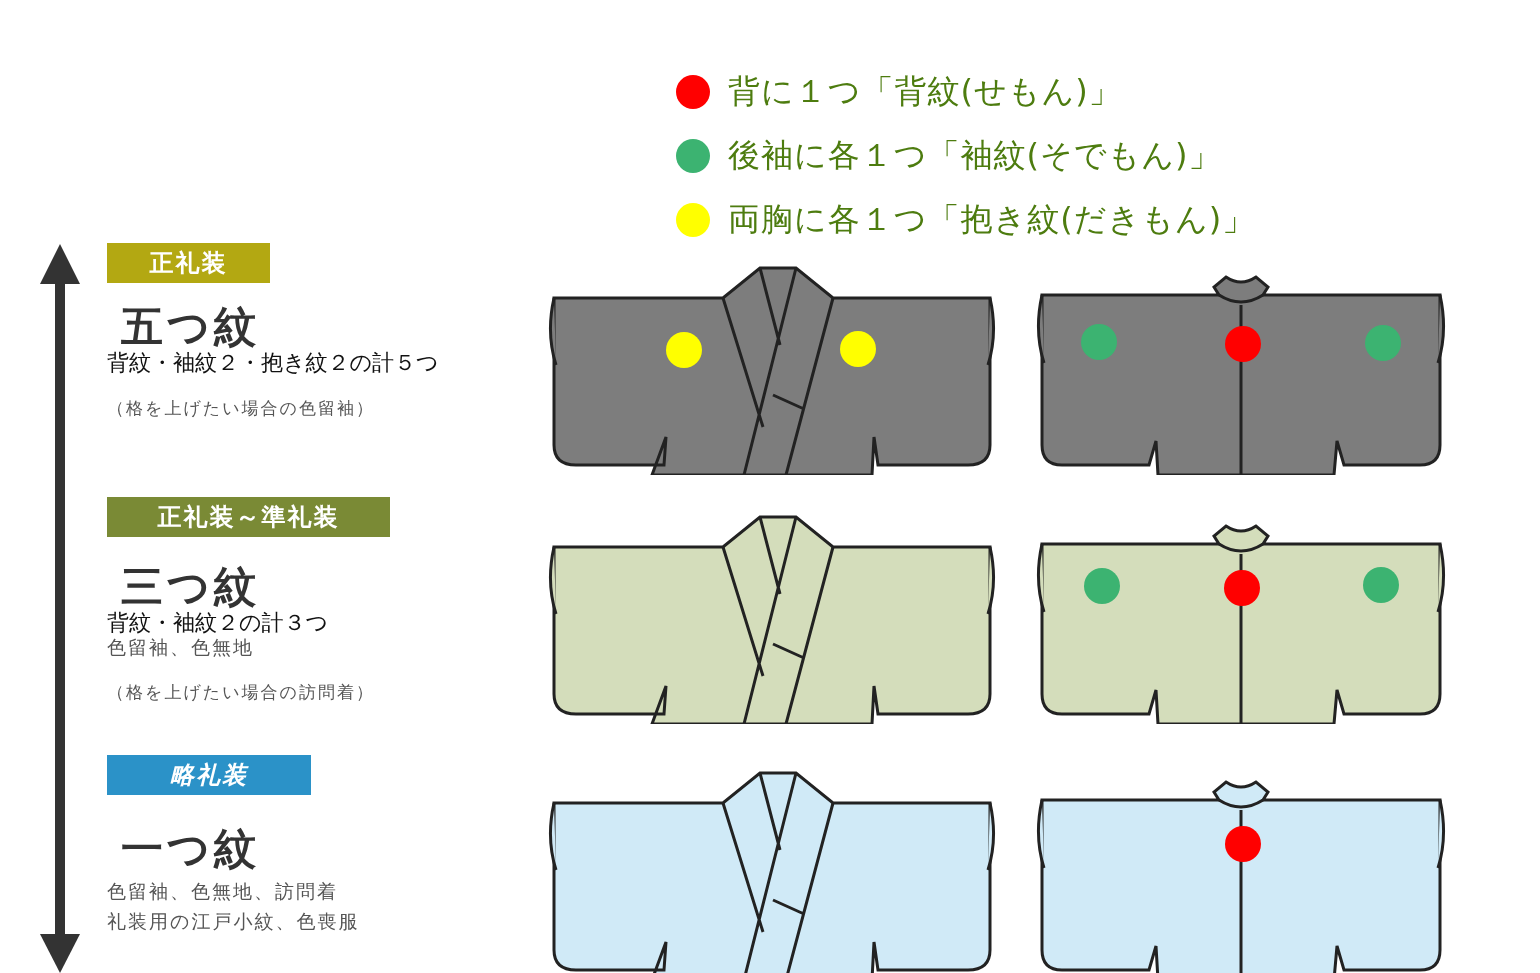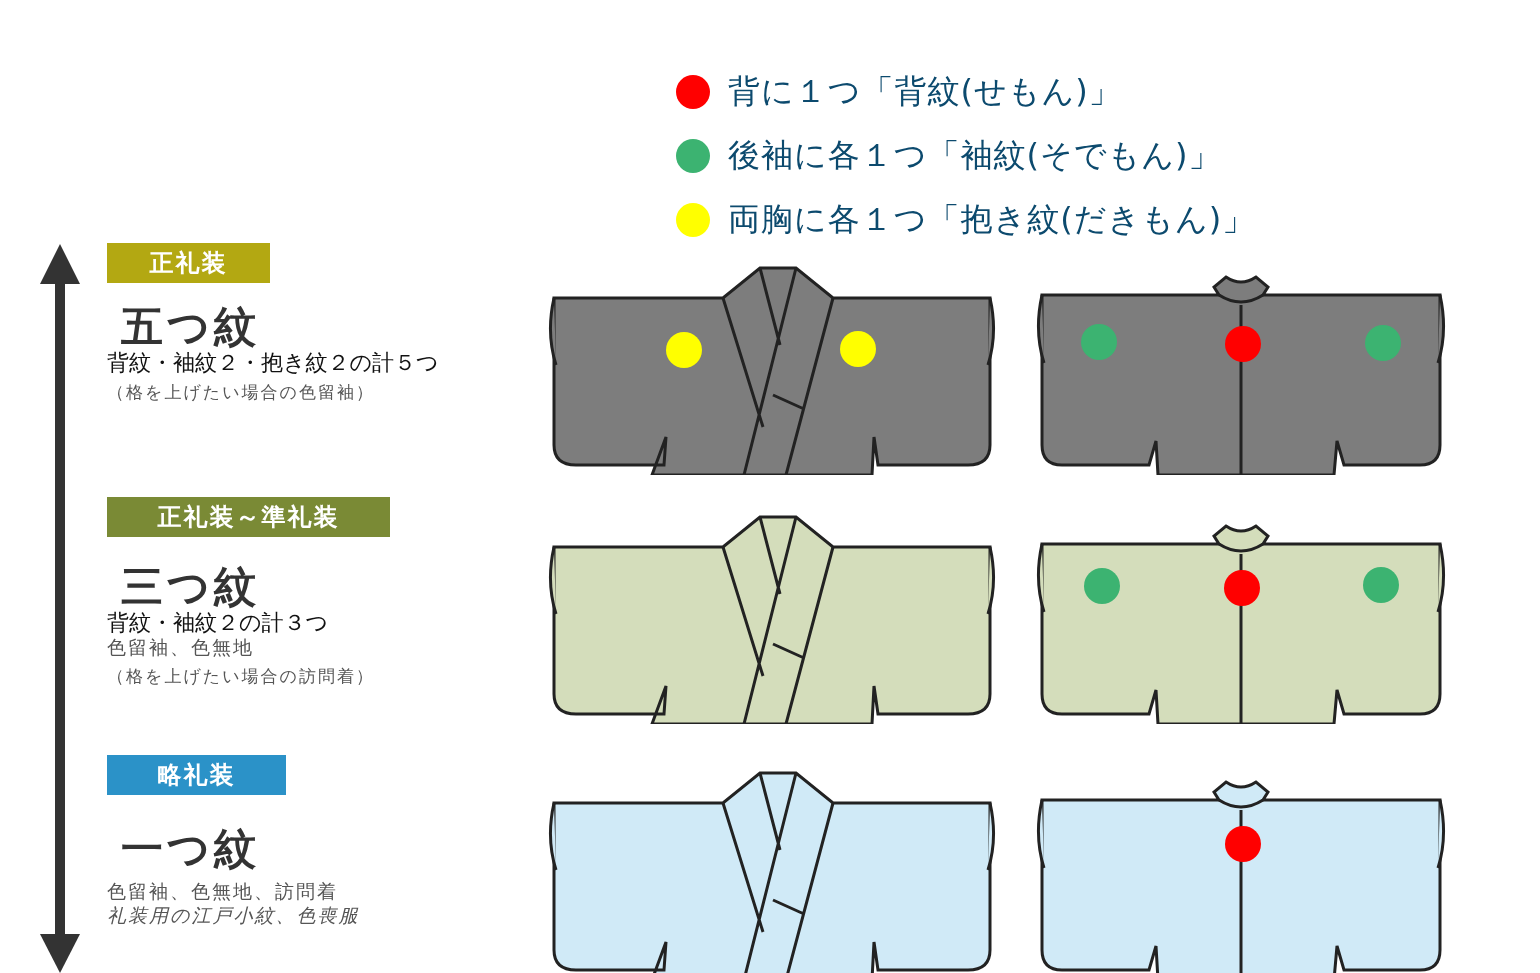--- a/index.html
+++ b/index.html
@@ -1,31 +1,31 @@
 <!DOCTYPE html>
 <html><head>
 <meta charset="utf-8">
 <style>
   html, body { margin:0; padding:0; background:#ffffff; }
   body { width:1540px; height:973px; position:relative; overflow:hidden;
          font-family:"DejaVu Sans","Liberation Sans",sans-serif; color:#111; }
   .legend { position:absolute; left:676px; top:60px; }
   .legend-row { display:flex; align-items:center; height:64px; }
   .legend-dot { width:34px; height:34px; border-radius:50%; margin-right:18px; }
-  .legend-text { font-size:32px; letter-spacing:1px; color:#0c4a6e; }
+  .legend-text { font-size:32px; letter-spacing:1px; color:#4d7c0f; }
 
   .arrow { position:absolute; left:38px; top:244px; width:44px; height:729px; }
 
   .tier { position:absolute; left:107px; }
   .tier-badge { display:inline-block; height:40px; line-height:40px; color:#fff;
                 font-weight:bold; font-size:24px; text-align:center; letter-spacing:2px; }
   .tier-title { font-size:42px; font-weight:bold; color:#333; margin-left:14px; letter-spacing:4px; line-height:48px; }
   .tier-count { font-size:22px; color:#111; line-height:24px; }
   .tier-uses { font-size:19px; color:#555; line-height:24px; letter-spacing:2px; }
-  .tier-note { font-size:17px; color:#555; line-height:26px; letter-spacing:2px; margin-top:4px; }
+  .tier-note { font-size:17px; color:#555; line-height:26px; letter-spacing:2px; margin-top:20px; }
 
   .kimono { position:absolute; }
 </style>
 </head>
 <body>
 
 <div class="legend">
   <div class="legend-row">
     <div class="legend-dot" style="background:#ff0000"></div>
     <span class="legend-text">背に１つ「背紋(せもん)」</span>
@@ -55,24 +55,24 @@
 
 <div class="tier" style="top:497px;">
   <div class="tier-badge" style="background:#7a8a35;width:283px;">正礼装～準礼装</div>
   <div class="tier-title" style="margin-top:26px;">三つ紋</div>
   <div class="tier-count">背紋・袖紋２の計３つ</div>
   <div class="tier-uses">色留袖、色無地</div>
   <div class="tier-note">（格を上げたい場合の訪問着）</div>
 </div>
 
 <div class="tier" style="top:755px;">
-  <div class="tier-badge" style="background:#2b92c8;width:179px;">略礼装</div>
+  <div class="tier-badge" style="background:#2b92c8;width:204px;font-style:italic;">略礼装</div>
   <div class="tier-title" style="margin-top:30px;">一つ紋</div>
   <div class="tier-uses" style="margin-top:6px;">色留袖、色無地、訪問着</div>
-  <div class="tier-uses" style="font-style:italic;">礼装用の江戸小紋、色喪服</div>
+  <div class="tier-uses" style="margin-top:6px;">礼装用の江戸小紋、色喪服</div>
 </div>
 
 <svg class="kimono" style="left:548px;top:265px;" width="448" height="210" viewBox="0 0 448 210">
   <path d="M6,33 L175,33 L212,3 L248,3 L285,33 L442,33 L442,180 Q442,200 420,200 L330,200 L326,172 L324,210 L104,210 L118,172 L116,200 L28,200 Q6,200 6,180 Z" fill="#7d7d7d" stroke="#222" stroke-width="3"></path>
   <path d="M6,33 Q-2,68 8,100" fill="#7d7d7d" stroke="#222" stroke-width="3"></path>
   <path d="M442,33 Q450,68 440,100" fill="#7d7d7d" stroke="#222" stroke-width="3"></path>
   <path d="M175,33 L215,162 M285,33 L238,210 M212,3 L232,80 M248,3 L196,210 M225,130 L256,144" fill="none" stroke="#222" stroke-width="3"></path>
   <circle cx="136" cy="85" r="18" fill="#ffff00"></circle>
   <circle cx="310" cy="84" r="18" fill="#ffff00"></circle>
 </svg>

